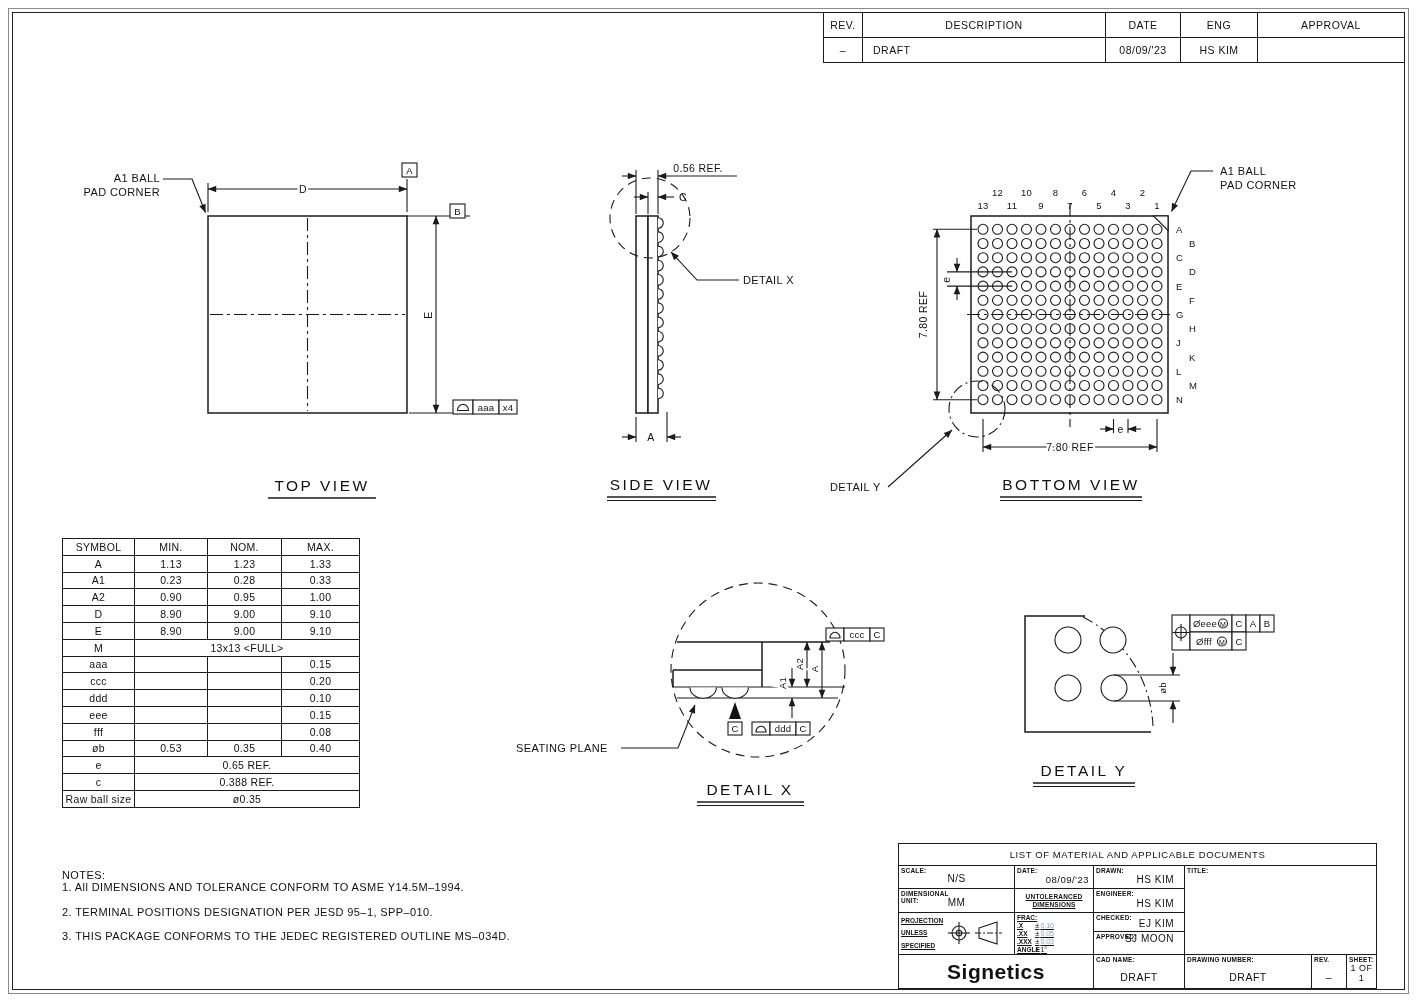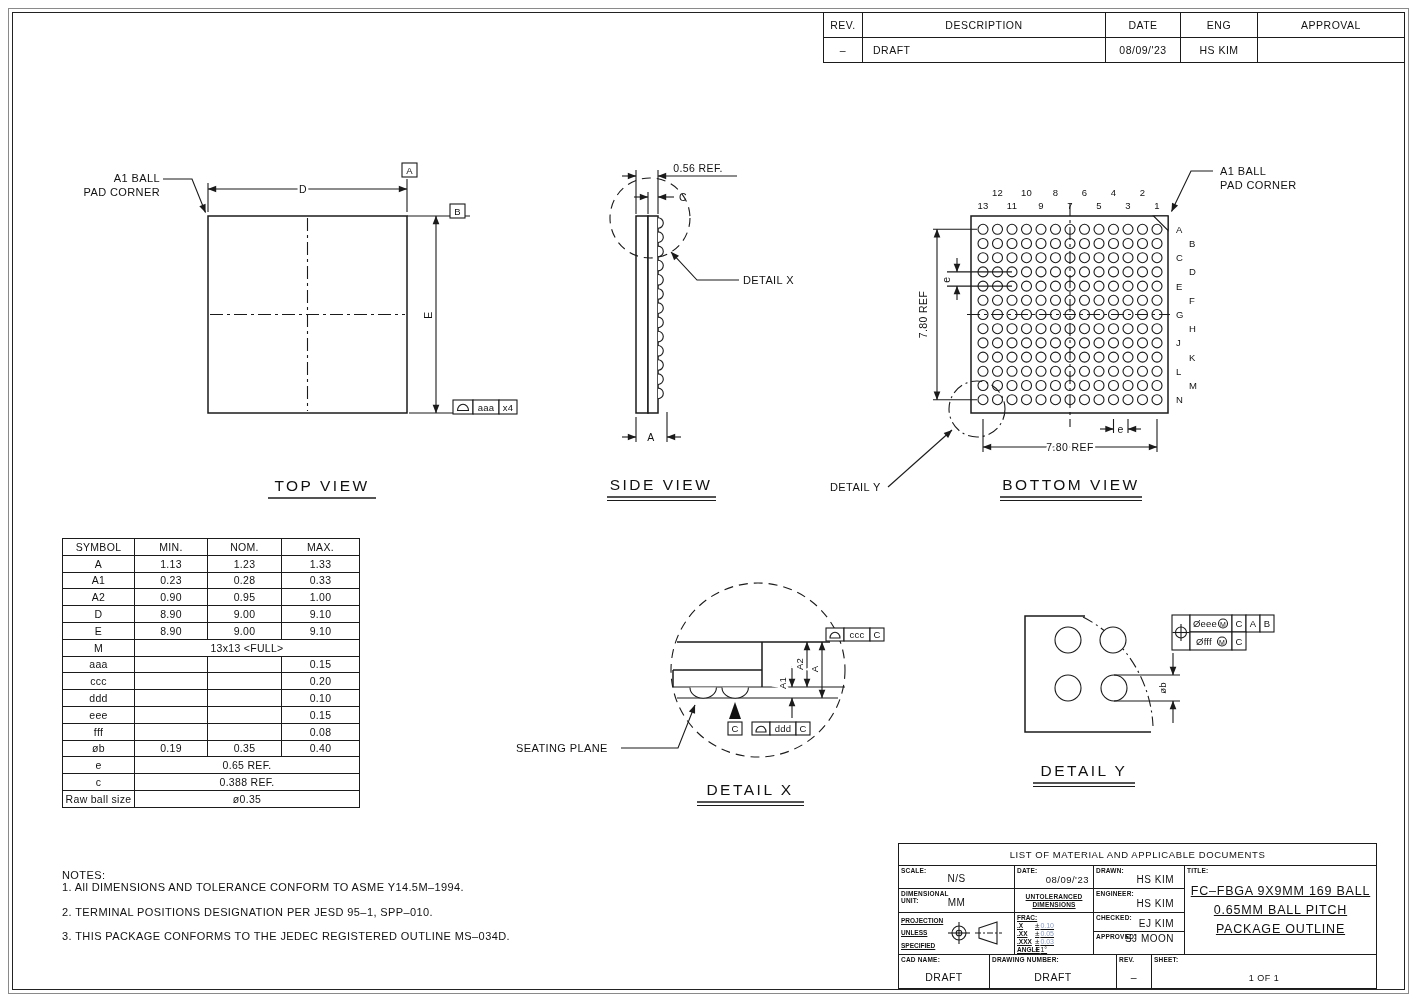--- a/index.html
+++ b/index.html
@@ -608,21 +608,21 @@
           <td>0.15</td>
         </tr>
         <tr>
           <td>fff</td>
           <td></td>
           <td></td>
           <td>0.08</td>
         </tr>
         <tr>
           <td>øb</td>
-          <td>0.19</td>
+          <td>0.53</td>
           <td>0.35</td>
           <td>0.40</td>
         </tr>
         <tr>
           <td>e</td>
           <td colspan="3">0.65 REF.</td>
         </tr>
         <tr>
           <td>c</td>
           <td colspan="3">0.388 REF.</td>
@@ -725,28 +725,26 @@
           <span class="tb-label">CHECKED:</span>
           <span class="tb-val" style="bottom:2px">EJ KIM</span>
         </div>
         <div class="cell" style="height:18px">
           <span class="tb-label">APPROVED:</span>
           <span class="tb-val" style="bottom:6px">SJ MOON</span>
         </div>
       </div>
       <div class="title-cell">
         <span class="tb-label">TITLE:</span>
-        <div class="title-lines">
-          <div>FC–FBGA 9X9MM 169 BALL</div>
-          <div>0.65MM BALL PITCH</div>
-          <div>PACKAGE OUTLINE</div>
-        </div>
       </div>
     </div>
     <div class="tb-bottom">
+      <div class="bot-cell logo-cell" style="width:195px">
+        <span class="logo-text">Signetics</span>
+      </div>
       <div class="bot-cell" style="width:91px">
         <span class="tb-label">CAD NAME:</span>
         <span class="bot-val">DRAFT</span>
       </div>
       <div class="bot-cell" style="width:127px">
         <span class="tb-label">DRAWING NUMBER:</span>
         <span class="bot-val">DRAFT</span>
       </div>
       <div class="bot-cell" style="width:35px">
         <span class="tb-label">REV.</span>

